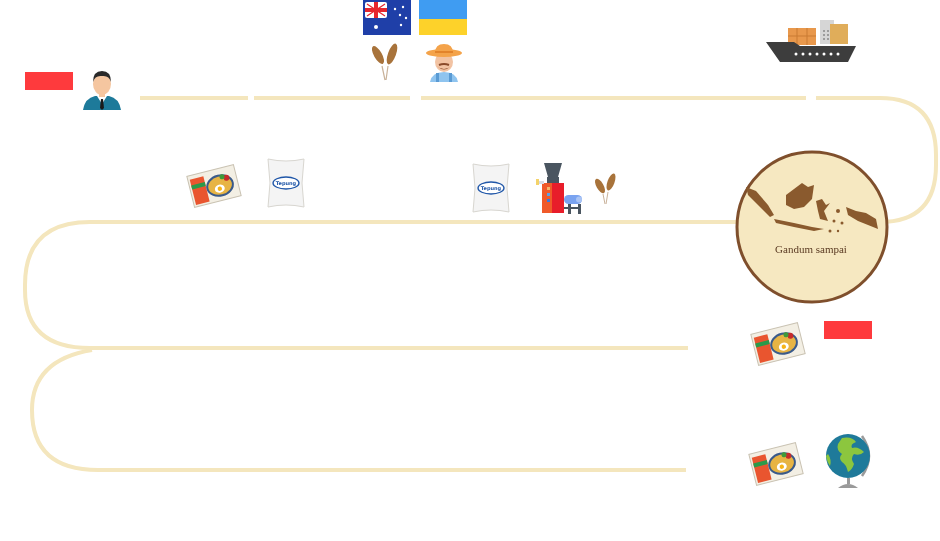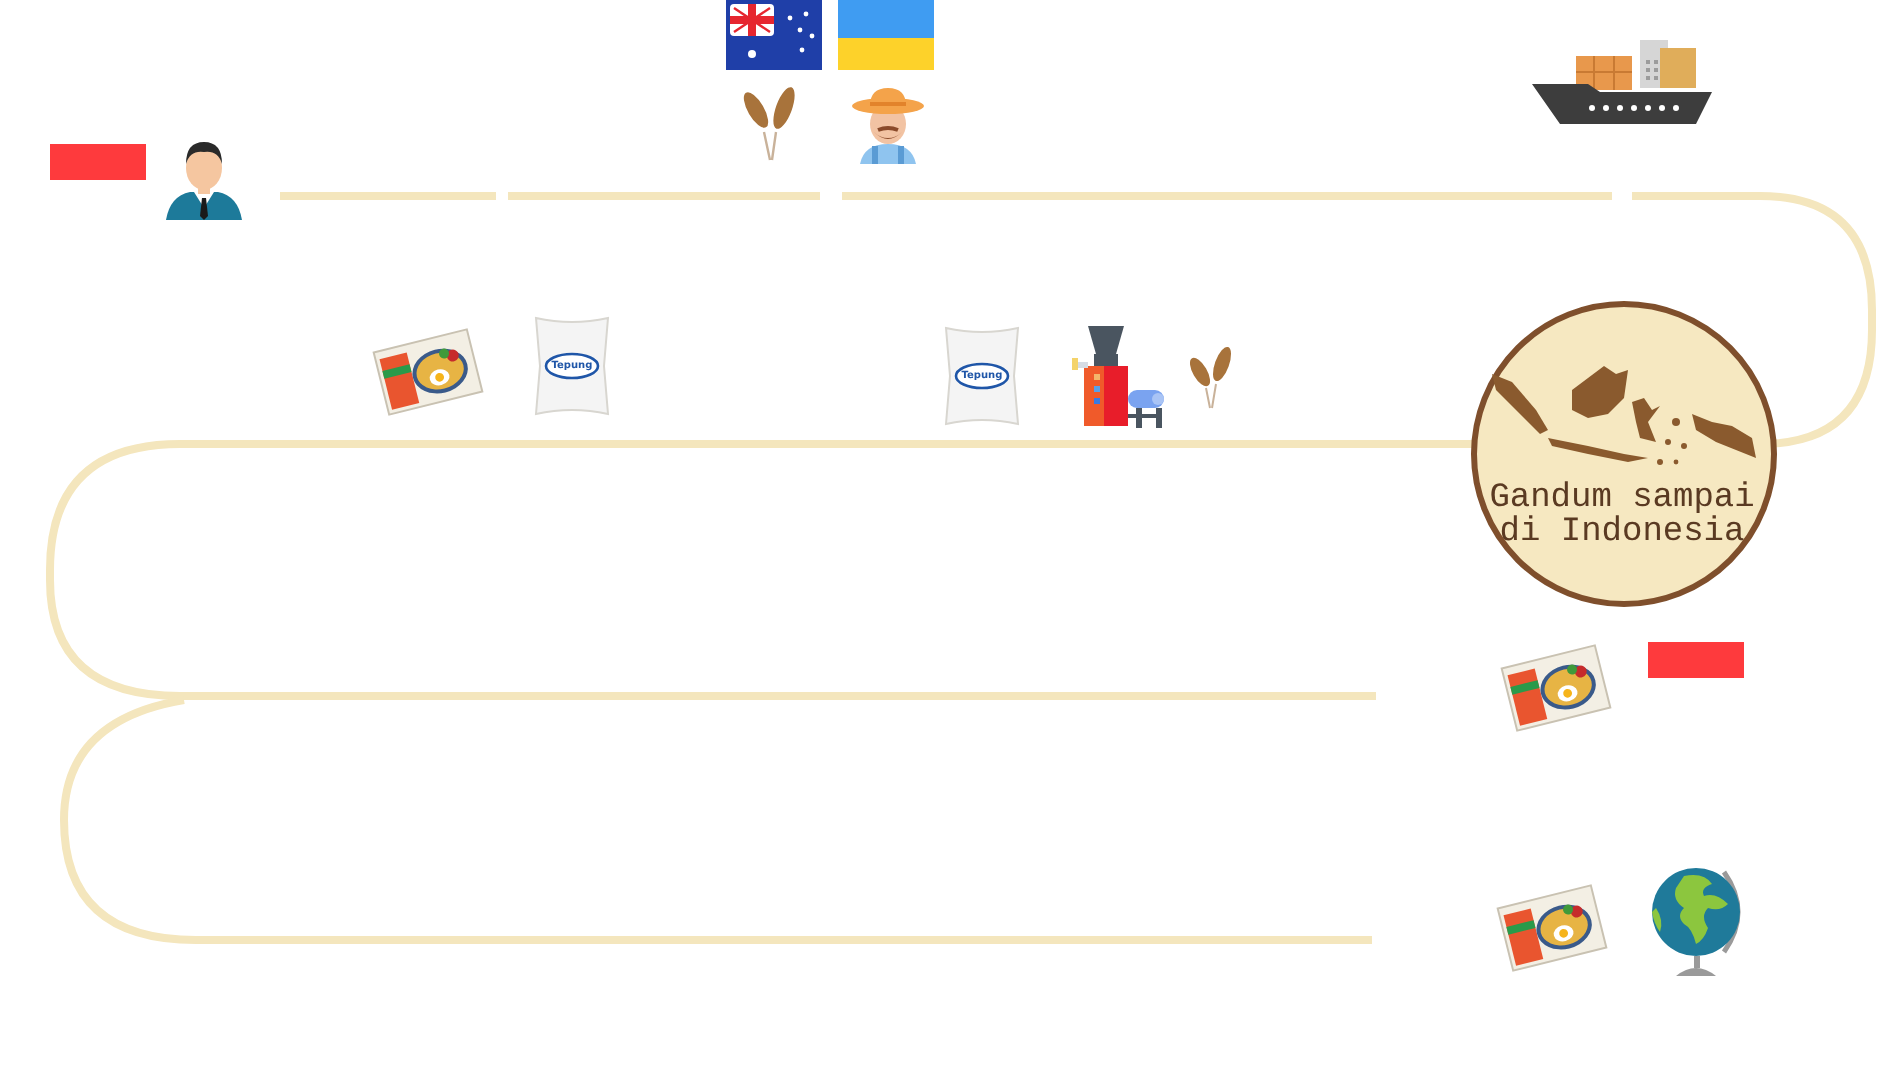--- a/index.html
+++ b/index.html
@@ -1,20 +1,20 @@
 <!DOCTYPE html>
 <html><head>
 <meta charset="utf-8">
 <style>
   html,body{margin:0;padding:0;background:#ffffff;}
   body{width:940px;height:541px;position:relative;overflow:hidden;font-family:"DejaVu Sans",sans-serif;}
   .abs{position:absolute;}
   svg{display:block;}
   .red-label{position:absolute;background:#fe3a3d;width:48px;height:18px;}
-  .caption{position:absolute;left:741px;top:241px;width:140px;text-align:center;color:#5a3a22;font-size:17px;line-height:17px;font-family:Liberation Mono, monospace;}
+  .caption{position:absolute;left:741px;top:241px;width:140px;text-align:center;color:#5a3a22;font-size:11px;line-height:17px;font-family:Liberation Serif, serif;}
 </style>
 </head>
 <body>
 
 <svg class="abs" style="left:0;top:0" width="940" height="541">
   <g fill="none" stroke="#f4e6bd" stroke-width="4" stroke-linecap="butt">
     <path d="M140 98 H248"></path>
     <path d="M254 98 H410"></path>
     <path d="M421 98 H806"></path>
     <path d="M816 98 H880 Q936 98 936 155 V165 Q936 222 880 222 H860"></path>
@@ -123,21 +123,20 @@
       <circle cx="104" cy="62" r="2"></circle>
       <circle cx="100" cy="72" r="1.5"></circle>
       <circle cx="108" cy="74" r="1.5"></circle>
       <circle cx="96" cy="82" r="1.5"></circle>
       <circle cx="104" cy="82" r="1.2"></circle>
     </g>
   </svg>
 </div>
 <div class="caption">
   <div>Gandum sampai</div>
-  <div>di Indonesia</div>
 </div>
 
 <div class="abs" style="left:592px;top:170px;">
   <svg width="28" height="36" viewBox="0 0 28 36">
     <g fill="#a8733b">
       <ellipse cx="8" cy="16" rx="3.5" ry="8" transform="rotate(-30 8 16)"></ellipse>
       <ellipse cx="19" cy="12" rx="3.5" ry="9" transform="rotate(20 19 12)"></ellipse>
     </g>
     <path d="M11 24 L13 34 M16 22 L14 34" stroke="#c9b29a" stroke-width="1"></path>
   </svg>

